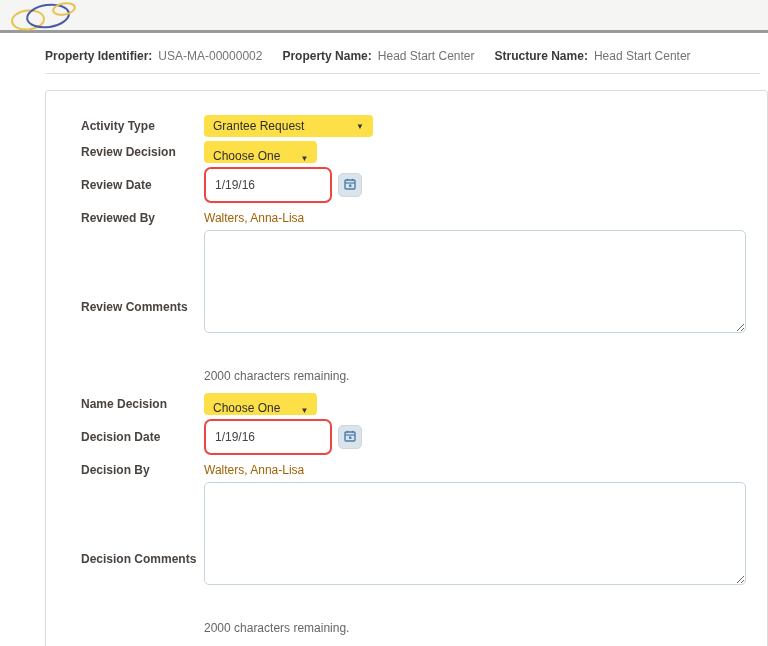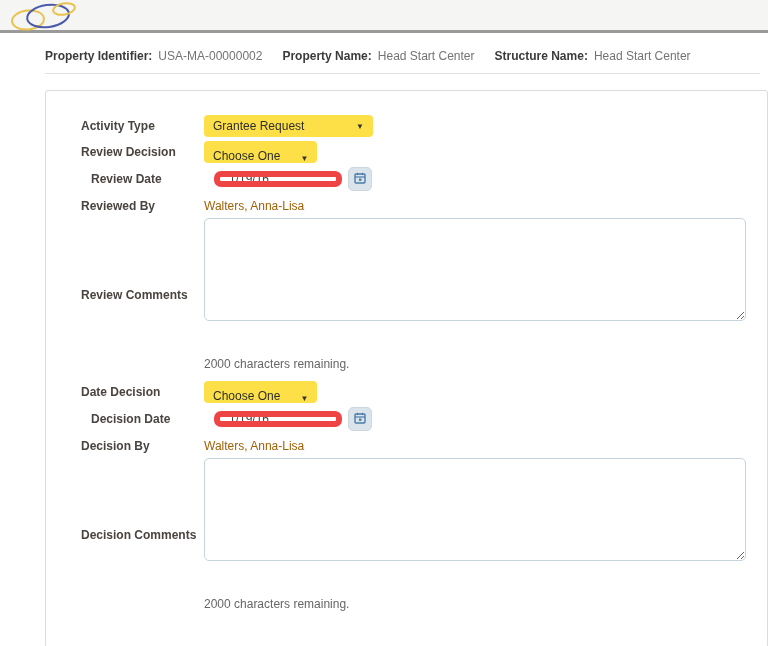--- a/index.html
+++ b/index.html
@@ -77,25 +77,25 @@
     align-items: center;
     padding: 0 9px;
     font-size: 12px;
     color: #2e2e2e;
     cursor: pointer;
   }
   .dropdown .arrow { font-size: 8px; color: #333; }
   .dd-wide { width: 169px; justify-content: space-between; }
   .dd-small { gap: 20px; align-items: flex-end; }
 
-  .date-row { margin-bottom: 7px; margin-left: 10px; }
+  .date-row { margin-bottom: 7px; }
   .date-input {
     width: 128px;
-    height: 16px;
-    border: 6px solid #ef4444;
+    height: 36px;
+    border: 2px solid #ef4444;
     border-radius: 7px;
     padding: 0 9px;
     font-size: 12px;
     color: #444;
     font-family: "Liberation Sans", sans-serif;
     outline: none;
   }
   .cal-btn {
     width: 24px;
     height: 24px;
@@ -203,21 +203,21 @@
 
     <div class="frow comments-row">
       <span class="flabel">Review Comments</span>
       <div class="comments-col">
         <textarea class="comments-ta" style=""></textarea>
         <span class="hint">2000 characters remaining.</span>
       </div>
     </div>
 
     <div class="frow">
-      <span class="flabel">Date Decision</span>
+      <span class="flabel">Name Decision</span>
       <div class="dropdown dd-small">
         <span>Choose One</span>
         <span class="arrow">▼</span>
       </div>
     </div>
 
     <div class="frow date-row">
       <span class="flabel">Decision Date</span>
       <input class="date-input" type="text" value="1/19/16" style="">
       <button class="cal-btn">

